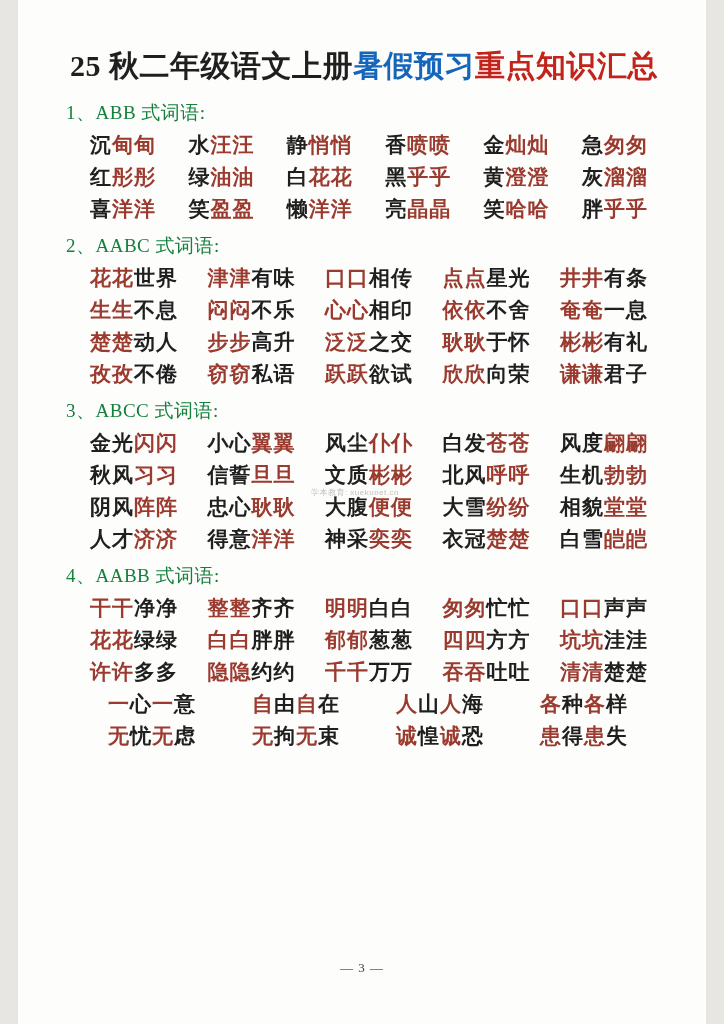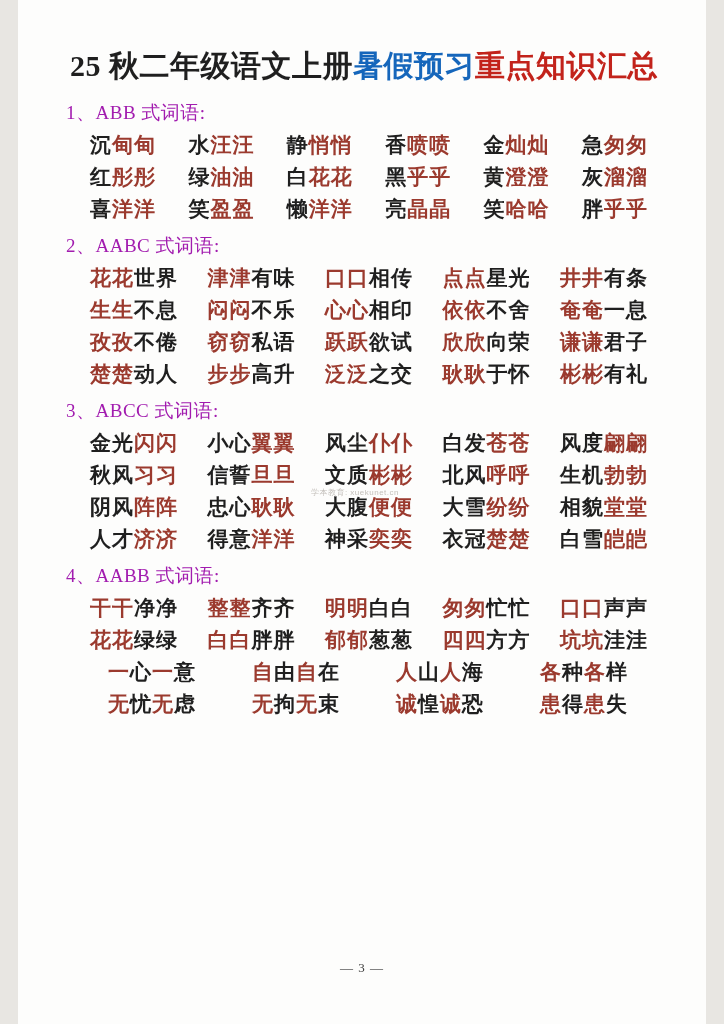--- a/index.html
+++ b/index.html
@@ -28,21 +28,21 @@
     color: var(--word-black, #1f1f1f);
     white-space: nowrap;
   }
   .title .t-blue { color: var(--title-blue, #1566bb); }
   .title .t-red  { color: var(--title-red, #c2231b); }
 
   .section-heading {
     margin: 10px 0 6px 2px;
     font-size: 19px;
     line-height: 26px;
-    color: #a21caf;
+    color: #15803d;
     letter-spacing: 0.5px;
   }
   .word-row {
     display: flex;
     justify-content: space-between;
     align-items: flex-end;
     margin: 5px 0;
     padding: 0 16px 0 26px;
     font-size: 21px;
     line-height: 27px;
@@ -120,33 +120,33 @@
           <span class="word"><span class="seg-r">井井</span><span class="seg-k">有条</span></span>
         </div>
         <div class="word-row cols-5">
           <span class="word"><span class="seg-r">生生</span><span class="seg-k">不息</span></span>
           <span class="word"><span class="seg-r">闷闷</span><span class="seg-k">不乐</span></span>
           <span class="word"><span class="seg-r">心心</span><span class="seg-k">相印</span></span>
           <span class="word"><span class="seg-r">依依</span><span class="seg-k">不舍</span></span>
           <span class="word"><span class="seg-r">奄奄</span><span class="seg-k">一息</span></span>
         </div>
         <div class="word-row cols-5">
+          <span class="word"><span class="seg-r">楚楚</span><span class="seg-k">动人</span></span>
+          <span class="word"><span class="seg-r">步步</span><span class="seg-k">高升</span></span>
+          <span class="word"><span class="seg-r">泛泛</span><span class="seg-k">之交</span></span>
+          <span class="word"><span class="seg-r">耿耿</span><span class="seg-k">于怀</span></span>
+          <span class="word"><span class="seg-r">彬彬</span><span class="seg-k">有礼</span></span>
+        </div>
+        <div class="word-row cols-5">
           <span class="word"><span class="seg-r">孜孜</span><span class="seg-k">不倦</span></span>
           <span class="word"><span class="seg-r">窃窃</span><span class="seg-k">私语</span></span>
           <span class="word"><span class="seg-r">跃跃</span><span class="seg-k">欲试</span></span>
           <span class="word"><span class="seg-r">欣欣</span><span class="seg-k">向荣</span></span>
           <span class="word"><span class="seg-r">谦谦</span><span class="seg-k">君子</span></span>
         </div>
-        <div class="word-row cols-5">
-          <span class="word"><span class="seg-r">楚楚</span><span class="seg-k">动人</span></span>
-          <span class="word"><span class="seg-r">步步</span><span class="seg-k">高升</span></span>
-          <span class="word"><span class="seg-r">泛泛</span><span class="seg-k">之交</span></span>
-          <span class="word"><span class="seg-r">耿耿</span><span class="seg-k">于怀</span></span>
-          <span class="word"><span class="seg-r">彬彬</span><span class="seg-k">有礼</span></span>
-        </div>
       </section>
       <section class="word-section sec-abcc">
         <div class="section-heading">3、ABCC 式词语:</div>
         <div class="word-row cols-5">
           <span class="word"><span class="seg-k">金光</span><span class="seg-r">闪闪</span></span>
           <span class="word"><span class="seg-k">小心</span><span class="seg-r">翼翼</span></span>
           <span class="word"><span class="seg-k">风尘</span><span class="seg-r">仆仆</span></span>
           <span class="word"><span class="seg-k">白发</span><span class="seg-r">苍苍</span></span>
           <span class="word"><span class="seg-k">风度</span><span class="seg-r">翩翩</span></span>
         </div>
@@ -180,20 +180,27 @@
           <span class="word"><span class="seg-r">明明</span><span class="seg-k">白白</span></span>
           <span class="word"><span class="seg-r">匆匆</span><span class="seg-k">忙忙</span></span>
           <span class="word"><span class="seg-r">口口</span><span class="seg-k">声声</span></span>
         </div>
         <div class="word-row cols-5">
           <span class="word"><span class="seg-r">花花</span><span class="seg-k">绿绿</span></span>
           <span class="word"><span class="seg-r">白白</span><span class="seg-k">胖胖</span></span>
           <span class="word"><span class="seg-r">郁郁</span><span class="seg-k">葱葱</span></span>
           <span class="word"><span class="seg-r">四四</span><span class="seg-k">方方</span></span>
           <span class="word"><span class="seg-r">坑坑</span><span class="seg-k">洼洼</span></span>
+        </div>
+        <div class="word-row cols-5">
+          <span class="word"><span class="seg-r">许许</span><span class="seg-k">多多</span></span>
+          <span class="word"><span class="seg-r">隐隐</span><span class="seg-k">约约</span></span>
+          <span class="word"><span class="seg-r">千千</span><span class="seg-k">万万</span></span>
+          <span class="word"><span class="seg-r">吞吞</span><span class="seg-k">吐吐</span></span>
+          <span class="word"><span class="seg-r">清清</span><span class="seg-k">楚楚</span></span>
         </div>
       </section>
       <section class="word-section sec-abac">
         <div class="word-row cols-4">
           <span class="word"><span class="seg-r">一</span><span class="seg-k">心</span><span class="seg-r">一</span><span class="seg-k">意</span></span>
           <span class="word"><span class="seg-r">自</span><span class="seg-k">由</span><span class="seg-r">自</span><span class="seg-k">在</span></span>
           <span class="word"><span class="seg-r">人</span><span class="seg-k">山</span><span class="seg-r">人</span><span class="seg-k">海</span></span>
           <span class="word"><span class="seg-r">各</span><span class="seg-k">种</span><span class="seg-r">各</span><span class="seg-k">样</span></span>
         </div>
         <div class="word-row cols-4">

